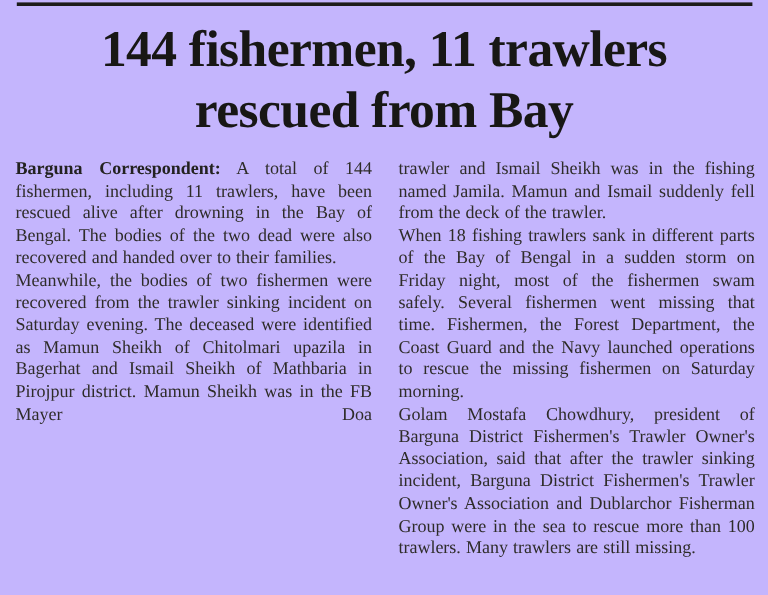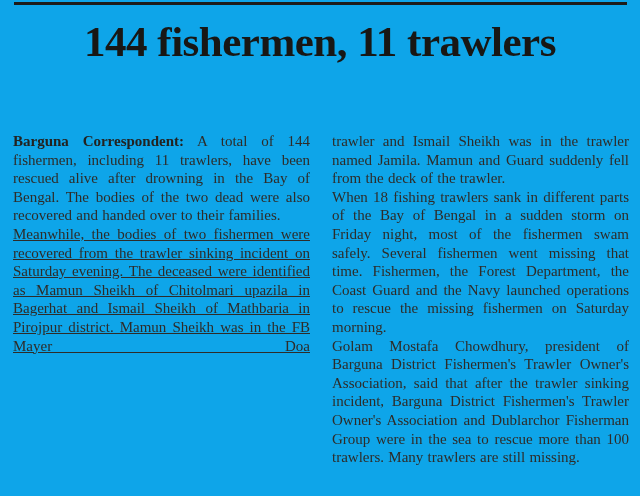--- a/index.html
+++ b/index.html
@@ -4,21 +4,21 @@
 <style>
   html, body {
     margin: 0;
     padding: 0;
     background: #fbfaf7;
   }
   .page {
     position: relative;
     width: 640px;
     height: 496px;
-    background: #0ea5e9;
+    background: #c4b5fd;
     font-family: "Liberation Serif", serif;
     overflow: hidden;
   }
   .top-rule {
     position: absolute;
     left: 14px;
     top: 2px;
     width: 613px;
     height: 3px;
     background: #1d1c1a;
@@ -53,46 +53,46 @@
   .para {
     margin: 0;
     text-align: justify;
     font-size: 15px;
     line-height: 18.6px;
     color: #2e2c29;
     word-spacing: 0.5px;
   }
   .para.runover {
     text-align-last: justify;
-    text-decoration: underline;
   }
   .byline {
     font-weight: 700;
     color: #232220;
   }
 </style>
 </head>
 <body>
 
 <div class="page">
 
   <div class="top-rule"></div>
 
   <h1 class="headline">
     <span class="hl-line">144 fishermen, 11 trawlers</span>
+    <span class="hl-line">rescued from Bay</span>
   </h1>
 
   <div class="body-cols">
 
     <div class="col">
       <p class="para"><b class="byline">Barguna Correspondent:</b> <span>A total of 144 fishermen, including 11 trawlers, have been rescued alive after drowning in the Bay of Bengal. The bodies of the two dead were also recovered and handed over to their families.</span></p>
       <p class="para runover">Meanwhile, the bodies of two fishermen were recovered from the trawler sinking incident on Saturday evening. The deceased were identified as Mamun Sheikh of Chitolmari upazila in Bagerhat and Ismail Sheikh of Mathbaria in Pirojpur district. Mamun Sheikh was in the FB Mayer Doa</p>
     </div>
 
     <div class="col">
-      <p class="para">trawler and Ismail Sheikh was in the trawler named Jamila. Mamun and Guard suddenly fell from the deck of the trawler.</p>
+      <p class="para">trawler and Ismail Sheikh was in the fishing named Jamila. Mamun and Ismail suddenly fell from the deck of the trawler.</p>
       <p class="para">When 18 fishing trawlers sank in different parts of the Bay of Bengal in a sudden storm on Friday night, most of the fishermen swam safely. Several fishermen went missing that time. Fishermen, the Forest Department, the Coast Guard and the Navy launched operations to rescue the missing fishermen on Saturday morning.</p>
       <p class="para">Golam Mostafa Chowdhury, president of Barguna District Fishermen's Trawler Owner's Association, said that after the trawler sinking incident, Barguna District Fishermen's Trawler Owner's Association and Dublarchor Fisherman Group were in the sea to rescue more than 100 trawlers. Many trawlers are still missing.</p>
     </div>
 
   </div>
 
 </div>
 
 </body></html>

